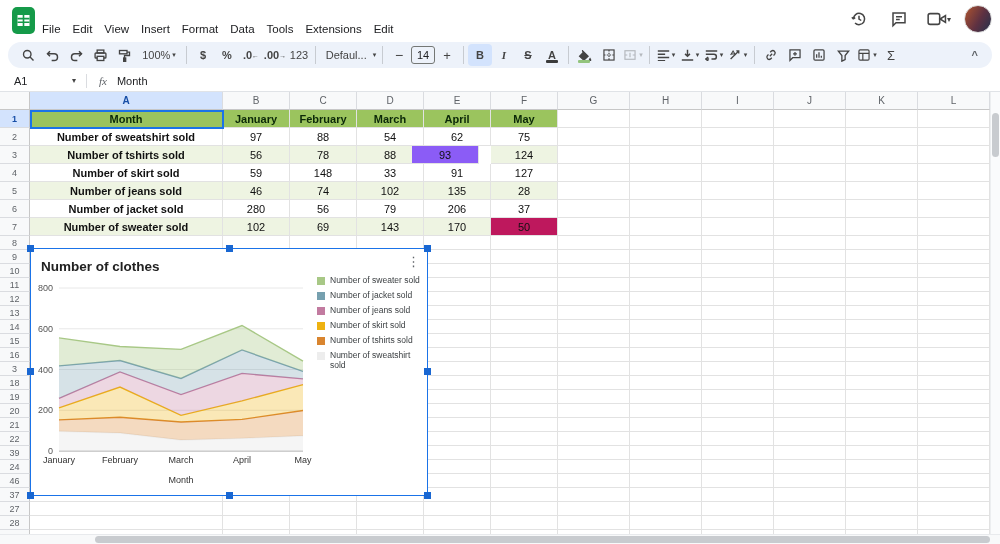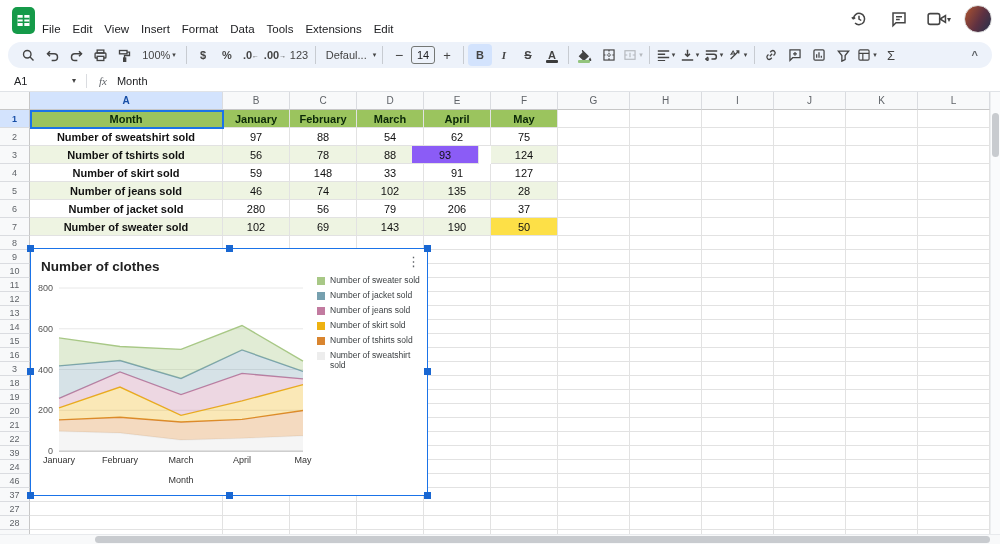--- a/index.html
+++ b/index.html
@@ -380,22 +380,22 @@
     <div class="cell" style="left: 630px; top: 108px; width: 72px; height: 18px;"></div>
     <div class="cell" style="left: 702px; top: 108px; width: 72px; height: 18px;"></div>
     <div class="cell" style="left: 774px; top: 108px; width: 72px; height: 18px;"></div>
     <div class="cell" style="left: 846px; top: 108px; width: 72px; height: 18px;"></div>
     <div class="cell" style="left: 918px; top: 108px; width: 72px; height: 18px;"></div>
     <div class="row-h" style="top: 126px; height: 18px;">7</div>
     <div class="cell lbl" style="left: 30px; top: 126px; width: 193px; height: 18px; background: rgb(238, 244, 226);">Number of sweater sold</div>
     <div class="cell" style="left: 223px; top: 126px; width: 67px; height: 18px; background: rgb(238, 244, 226);">102</div>
     <div class="cell" style="left: 290px; top: 126px; width: 67px; height: 18px; background: rgb(238, 244, 226);">69</div>
     <div class="cell" style="left: 357px; top: 126px; width: 67px; height: 18px; background: rgb(238, 244, 226);">143</div>
-    <div class="cell" style="left: 424px; top: 126px; width: 67px; height: 18px; background: rgb(238, 244, 226);">190</div>
-    <div class="cell" style="left: 491px; top: 126px; width: 67px; height: 18px; background: #fde047;">50</div>
+    <div class="cell" style="left: 424px; top: 126px; width: 67px; height: 18px; background: rgb(238, 244, 226);">170</div>
+    <div class="cell" style="left: 491px; top: 126px; width: 67px; height: 18px; background: #be185d;">50</div>
     <div class="cell" style="left: 558px; top: 126px; width: 72px; height: 18px;"></div>
     <div class="cell" style="left: 630px; top: 126px; width: 72px; height: 18px;"></div>
     <div class="cell" style="left: 702px; top: 126px; width: 72px; height: 18px;"></div>
     <div class="cell" style="left: 774px; top: 126px; width: 72px; height: 18px;"></div>
     <div class="cell" style="left: 846px; top: 126px; width: 72px; height: 18px;"></div>
     <div class="cell" style="left: 918px; top: 126px; width: 72px; height: 18px;"></div>
     <div class="row-h" style="top: 144px; height: 14px;">8</div>
     <div class="cell" style="left: 30px; top: 144px; width: 193px; height: 14px;"></div>
     <div class="cell" style="left: 223px; top: 144px; width: 67px; height: 14px;"></div>
     <div class="cell" style="left: 290px; top: 144px; width: 67px; height: 14px;"></div>

